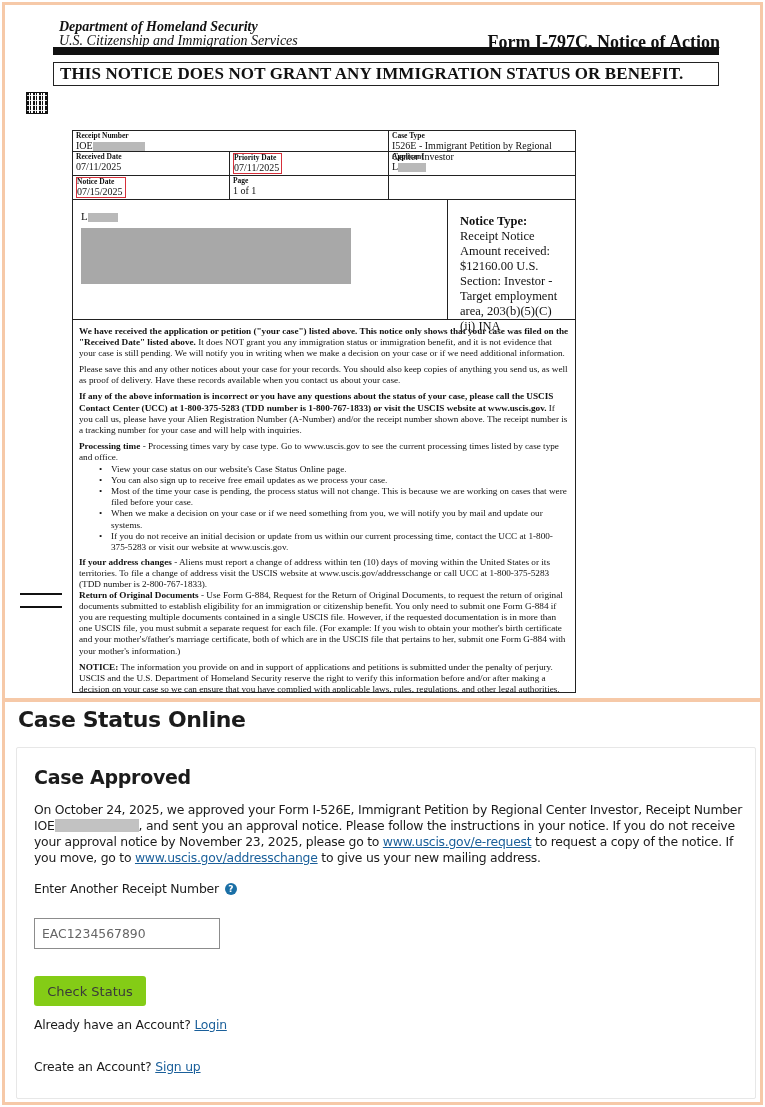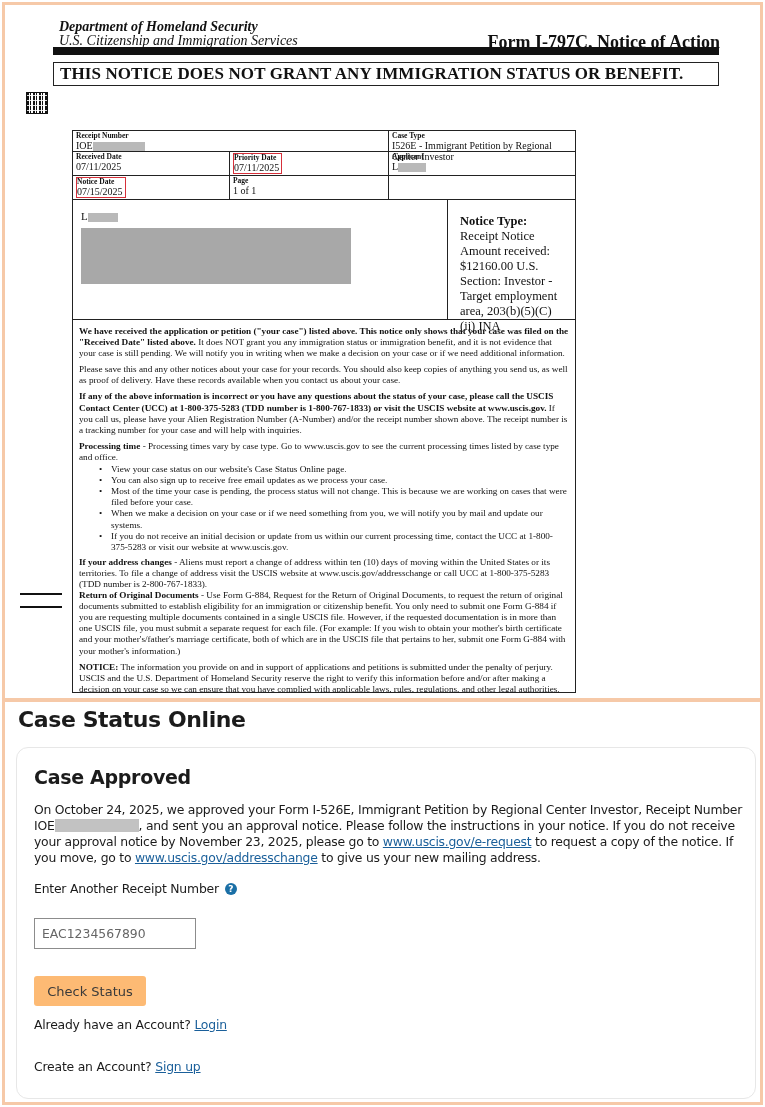--- a/index.html
+++ b/index.html
@@ -62,21 +62,21 @@
 
   .side-mark { position: absolute; left: 20px; width: 42px; height: 2px; background: #111; }
 
   
   .cso-title {
     position: absolute; left: 18px; top: 707px; font-family: "DejaVu Sans", sans-serif;
     font-size: 22px; font-weight: bold; color: #1b1b1b; letter-spacing: -0.4px;
   }
   .card {
     position: absolute; left: 16px; top: 747px; width: 740px; height: 352px;
-    border: 1px solid #e7e7e7; border-radius: 12px; background: #fff;
+    border: 1px solid #e7e7e7; border-radius: 2px; background: #fff;
   }
   .card-title {
     position: absolute; left: 17px; top: 18px; font-family: "DejaVu Sans", sans-serif;
     font-size: 19px; font-weight: bold; color: #1b1b1b; letter-spacing: -0.3px;
   }
   .card-msg {
     position: absolute; left: 17px; top: 54px; width: 715px;
     font-family: "DejaVu Sans", sans-serif; font-size: 12.4px; line-height: 16px; color: #1b1b1b;
     letter-spacing: -0.25px;
   }
@@ -84,28 +84,28 @@
   .redact-web { display: inline-block; width: 84px; height: 13px; background: #c2c2c2; vertical-align: -2px; }
   .enter-lbl {
     position: absolute; left: 17px; top: 133px; font-family: "DejaVu Sans", sans-serif;
     font-size: 12.4px; color: #1b1b1b; display: flex; align-items: center; gap: 6px; letter-spacing: -0.2px;
   }
   .help-icon {
     width: 12px; height: 12px; border-radius: 50%; background: #1a6fa6; color: #fff;
     font-size: 9px; font-weight: bold; display: inline-flex; align-items: center; justify-content: center;
   }
   .receipt-input {
-    position: absolute; left: 17px; top: 170px; width: 162px; height: 31px;
+    position: absolute; left: 17px; top: 170px; width: 186px; height: 31px;
     border: 1px solid #8c8c8c; padding: 0 7px; font-family: "DejaVu Sans", sans-serif;
     font-size: 12.4px; color: #555; background: #fff;
   }
   .receipt-input::placeholder { color: #666; }
   .check-btn {
     position: absolute; left: 17px; top: 228px; width: 112px; height: 30px;
-    background: #fdba74; border: none; border-radius: 3px; font-family: "DejaVu Sans", sans-serif;
+    background: #84cc16; border: none; border-radius: 3px; font-family: "DejaVu Sans", sans-serif;
     font-size: 13px; color: #3a3a3a;
   }
   .acct {
     position: absolute; left: 17px; font-family: "DejaVu Sans", sans-serif; font-size: 12.4px; color: #1b1b1b;
     letter-spacing: -0.2px;
   }
 </style>
 </head>
 <body>
 

